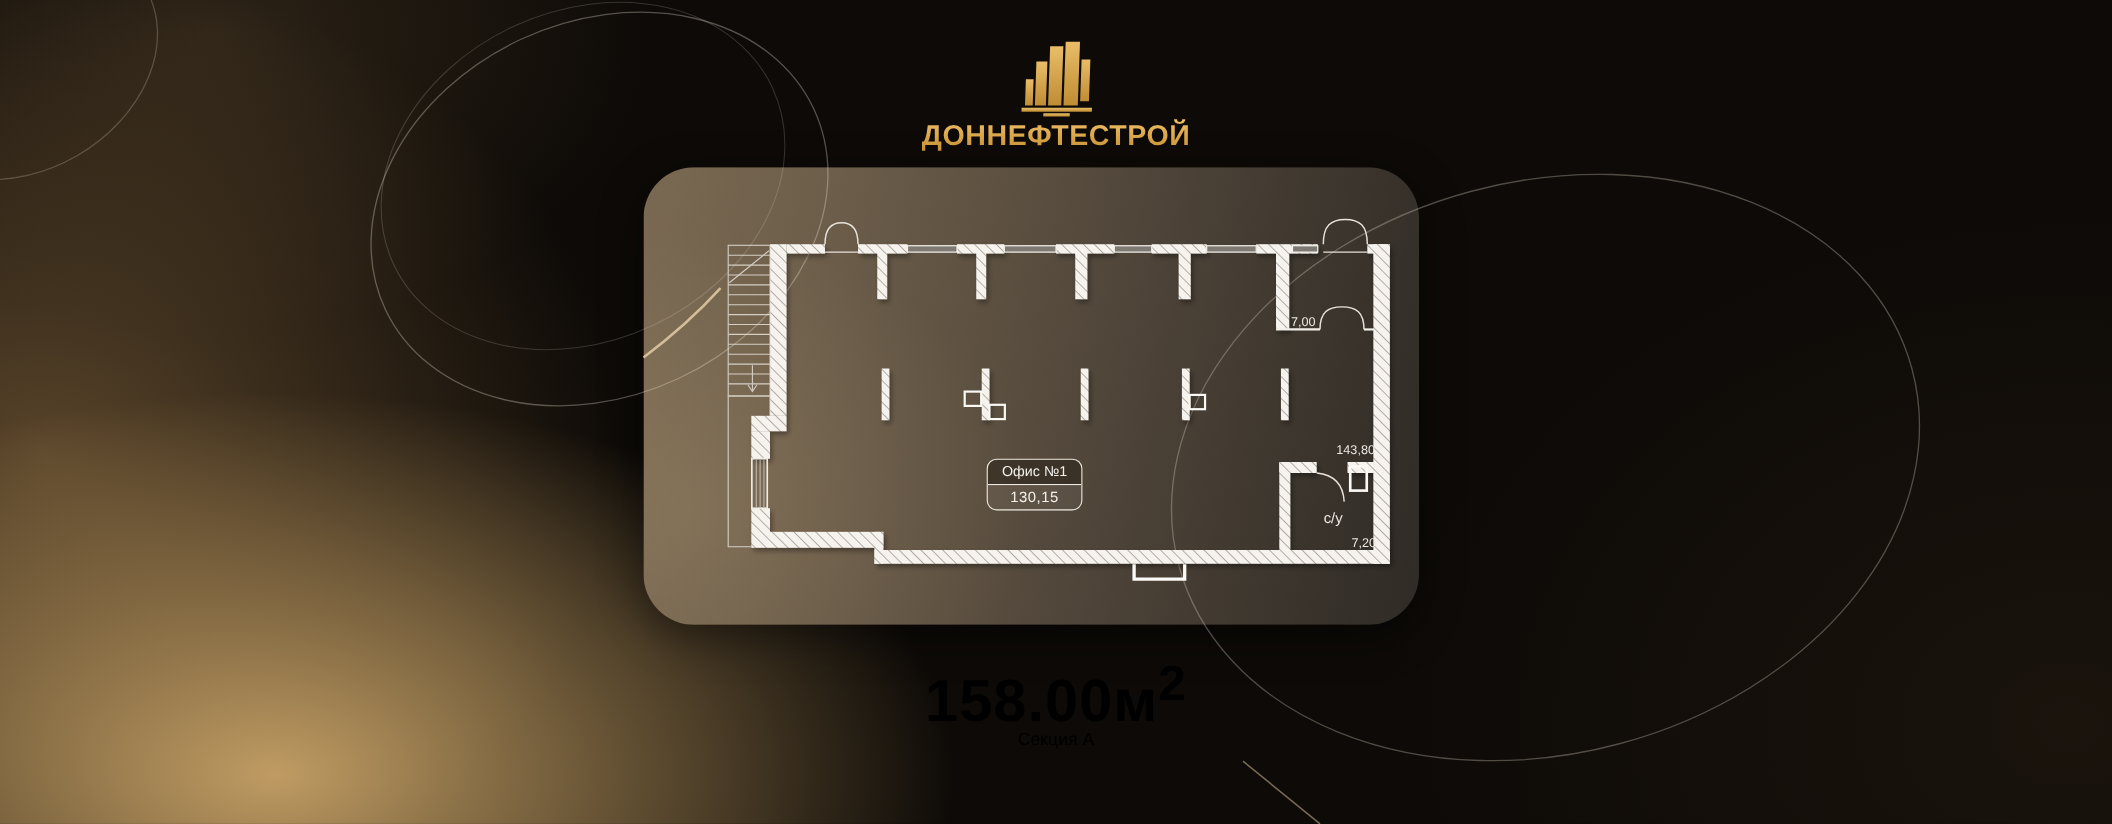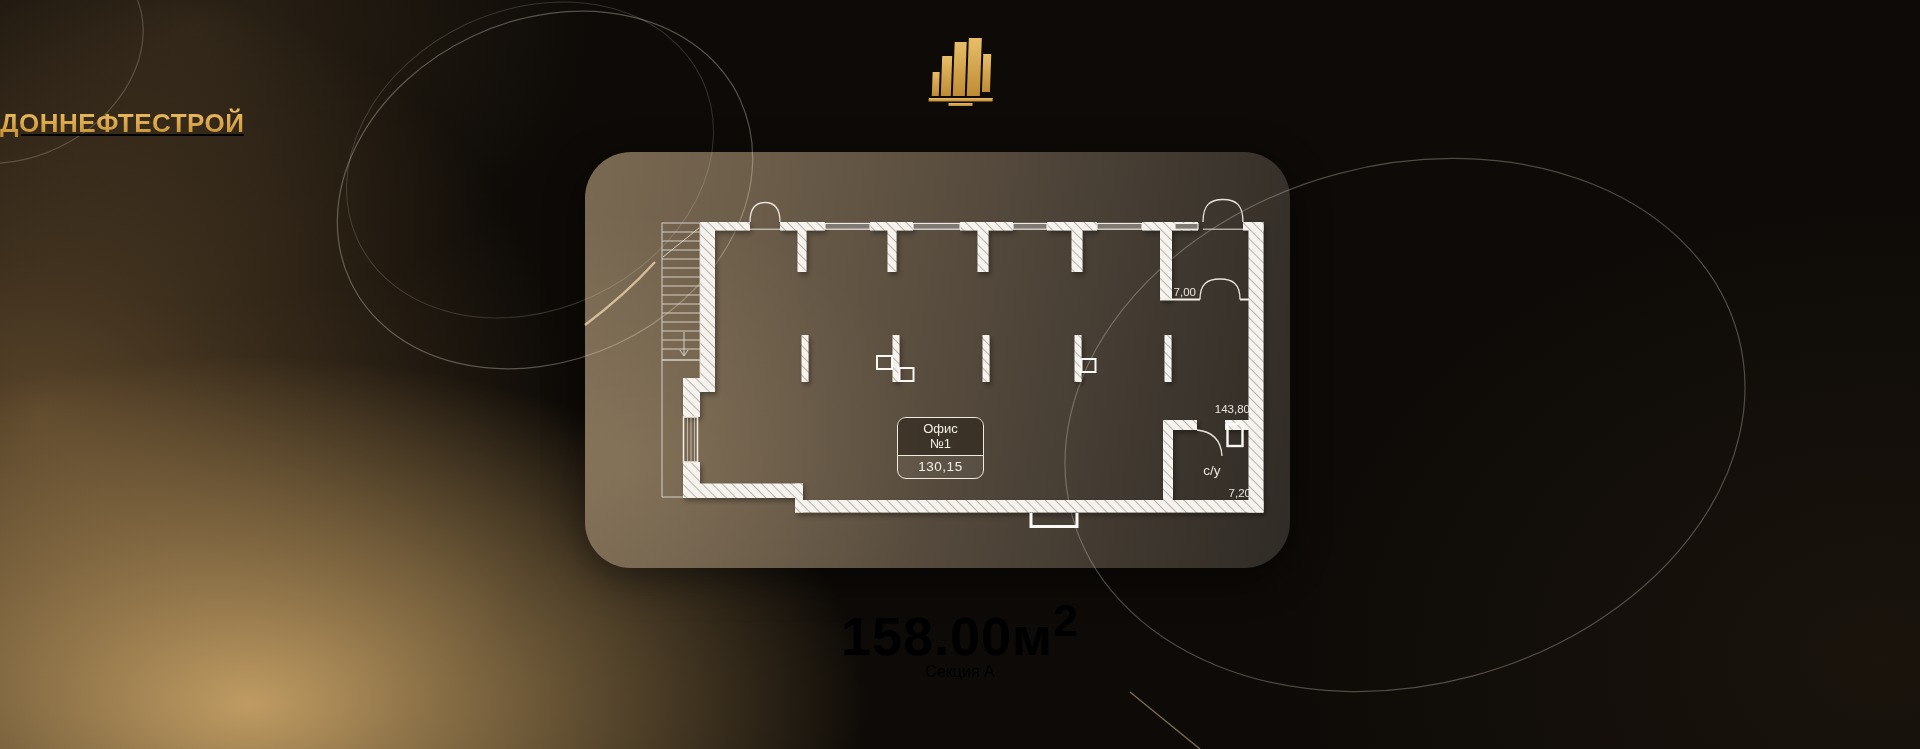--- a/index.html
+++ b/index.html
@@ -11,21 +11,21 @@
   .stage{
     position:relative;width:1920px;height:749px;overflow:hidden;
     background:
       radial-gradient(1000px 560px at 13% 94%, rgba(214,174,110,.88), transparent 62%),
       radial-gradient(820px 680px at 2% 55%, rgba(150,115,70,.55), transparent 65%),
       radial-gradient(620px 420px at 10% 4%, rgba(84,66,42,.45), transparent 65%),
       radial-gradient(900px 700px at 98% 88%, rgba(72,54,33,.22), transparent 70%),
       #0d0a07;
   }
   
-  .brand{position:absolute;left:0;right:0;top:26px;display:flex;flex-direction:column;z-index:5;text-decoration:underline;}
+  .brand{position:absolute;left:0;right:0;top:26px;display:flex;flex-direction:column;align-items:center;z-index:5;}
   .brand-name{
     margin-top:4px;font-size:26px;font-weight:800;letter-spacing:.5px;
     background:linear-gradient(180deg,#eec06a 0%,#d8a447 55%,#c08d35 100%);
     -webkit-background-clip:text;background-clip:text;color:transparent;
     text-shadow:0 0 0 rgba(0,0,0,0);
   }
   
   .plan-card{
     position:absolute;left:585px;top:152px;width:705px;height:416px;border-radius:46px;z-index:1;
     background:
@@ -33,21 +33,21 @@
       linear-gradient(100deg,#7a6952 0%,#6e5f4b 20%,#5b4f40 45%,#483f35 68%,#38322b 88%,#2f2b26 100%);
     box-shadow:0 10px 40px rgba(0,0,0,.45);
   }
   svg.overlay{position:absolute;left:0;top:0;z-index:2;}
   
   .office-tag{
     position:absolute;left:897px;top:417px;width:85px;z-index:3;
     border:1.5px solid #efebe2;border-radius:9px;overflow:hidden;
     text-align:center;color:#f3f0ea;
   }
-  .office-tag .row1{background:rgba(40,32,23,.55);font-size:13px;padding:3px 14px 4px;border-bottom:1.5px solid #efebe2;}
+  .office-tag .row1{background:rgba(40,32,23,.55);font-size:13px;padding:3px 2px 4px;border-bottom:1.5px solid #efebe2;}
   .office-tag .row2{background:rgba(255,255,255,.05);font-size:13.5px;padding:3px 2px 4px;letter-spacing:.5px;}
   
   .summary{position:absolute;left:0;right:0;top:598px;text-align:center;z-index:5;}
   .summary .area{
     font-size:54px;font-weight:800;letter-spacing:1px;line-height:1;
     background:linear-gradient(180deg,#f6d astray;
   }
   .summary .area{
     background:linear-gradient(180deg,#f5cf86 0%,#ecb95f 55%,#dd9e41 100%);
     -webkit-background-clip:text;background-clip:text;color:transparent;

